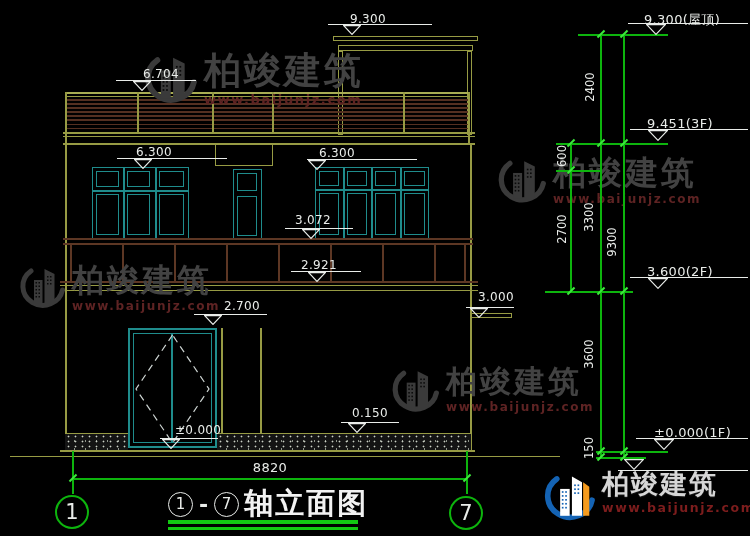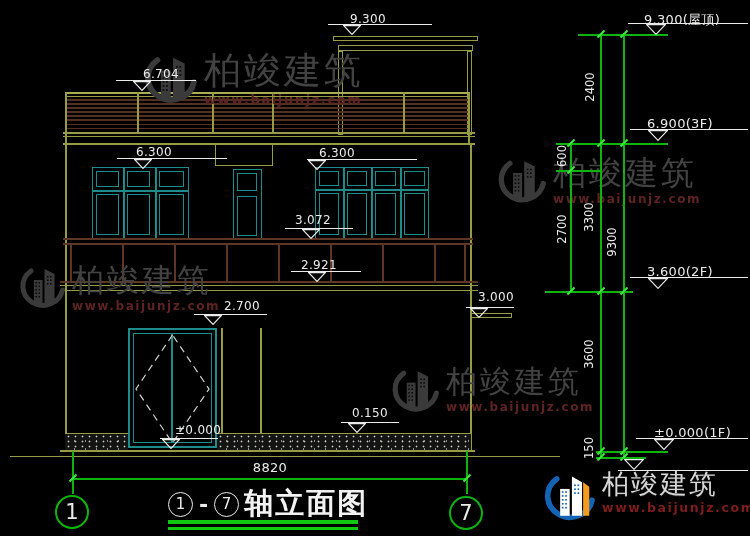--- a/index.html
+++ b/index.html
@@ -27,21 +27,21 @@
   .pane{position:absolute;border:1.2px solid var(--teal)}
   .tealv{position:absolute;width:1.8px;background:var(--teal)}
   .tealh{position:absolute;height:1.8px;background:var(--teal)}
   .slats{position:absolute;background:repeating-linear-gradient(to bottom,var(--brn) 0 1.6px,transparent 1.6px 4.1px)}
   .plinth{position:absolute;border-top:1.5px solid var(--ol);background-color:#141414;
     background-image:radial-gradient(circle,#ccd2c6 0 .8px,transparent 1.1px),radial-gradient(circle,#8e948a 0 .7px,transparent 1px);
     background-size:7px 5px,11px 8px;background-position:0 0,4px 3px}
   .bubble{position:absolute;width:34px;height:34px;border:2px solid var(--grn);border-radius:50%;
     color:var(--wht);font-size:21px;display:flex;align-items:center;justify-content:center;z-index:4}
   .wm{position:absolute;display:flex;align-items:flex-start;gap:6px;z-index:1}
-  .wm-name{color:var(--wmg);font-weight:400;line-height:1.02;letter-spacing:3px;white-space:nowrap}
+  .wm-name{color:var(--wmg);font-weight:700;line-height:1.02;letter-spacing:3px;white-space:nowrap}
   .wm-url{color:var(--wmr);font-weight:700;letter-spacing:1.6px;white-space:nowrap;margin-top:2px}
   #brand .wm-name{color:#d6d6d6;text-shadow:0 1px 1px #1a1a1a;letter-spacing:2px}
   #brand .wm-url{color:#7d1d1d}
   #title-row{position:absolute;left:168px;top:484px;display:flex;align-items:center;gap:5px;z-index:5}
   .tb-circ{width:25px;height:25px;border:1.7px solid var(--wht);border-radius:50%;color:var(--wht);
     font-size:15px;display:flex;align-items:center;justify-content:center}
   .tb-dash{color:var(--wht);font-size:22px;font-weight:700;margin:0 1px}
   .tb-name{color:#f2f2f2;font-size:29px;font-weight:600;letter-spacing:2px;white-space:nowrap}
 </style>
 </head>
@@ -285,21 +285,21 @@
   <svg class="tri" style="left:162px;top:439px" width="18" height="10" viewBox="0 0 18 10">
       <polygon points="0.7,0.7 17.3,0.7 9,9.4" fill="none" stroke="#e9ece9" stroke-width="1.2"></polygon>
     </svg>
 
   <span class="mtext" style="left:644px;top:11px;font-size:13px">9.300(屋顶)</span>
   <div class="mline" style="left:628px;top:23px;width:120px"></div>
   <svg class="tri" style="left:646px;top:24px" width="20" height="11" viewBox="0 0 20 11">
       <polygon points="0.7,0.7 19.3,0.7 10,10.3" fill="none" stroke="#e9ece9" stroke-width="1.2"></polygon>
     </svg>
 
-  <span class="mtext" style="left:647px;top:116px;font-size:13px">6.900(3F)</span>
+  <span class="mtext" style="left:647px;top:116px;font-size:13px">9.451(3F)</span>
   <div class="mline" style="left:630px;top:129px;width:118px"></div>
   <svg class="tri" style="left:648px;top:130px" width="20" height="11" viewBox="0 0 20 11">
       <polygon points="0.7,0.7 19.3,0.7 10,10.3" fill="none" stroke="#e9ece9" stroke-width="1.2"></polygon>
     </svg>
 
   <span class="mtext" style="left:647px;top:264px;font-size:13px">3.600(2F)</span>
   <div class="mline" style="left:630px;top:277px;width:118px"></div>
   <svg class="tri" style="left:648px;top:278px" width="20" height="11" viewBox="0 0 20 11">
       <polygon points="0.7,0.7 19.3,0.7 10,10.3" fill="none" stroke="#e9ece9" stroke-width="1.2"></polygon>
     </svg>

